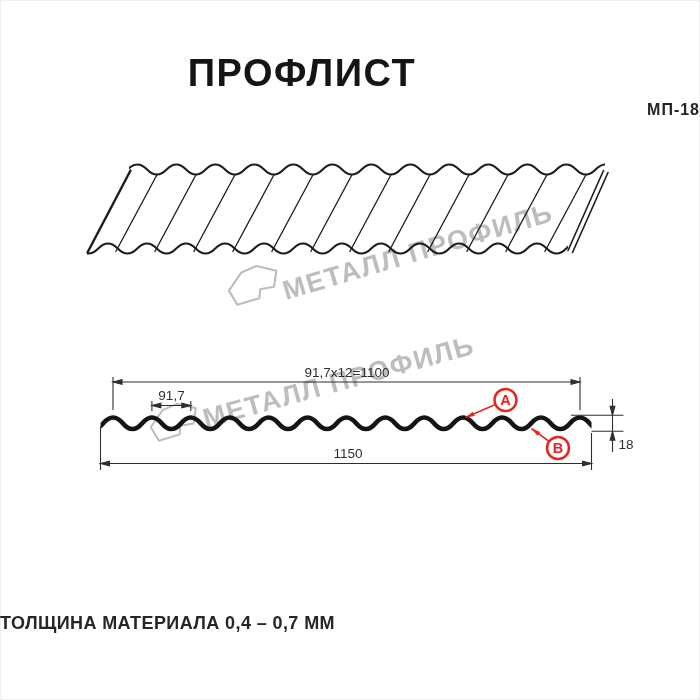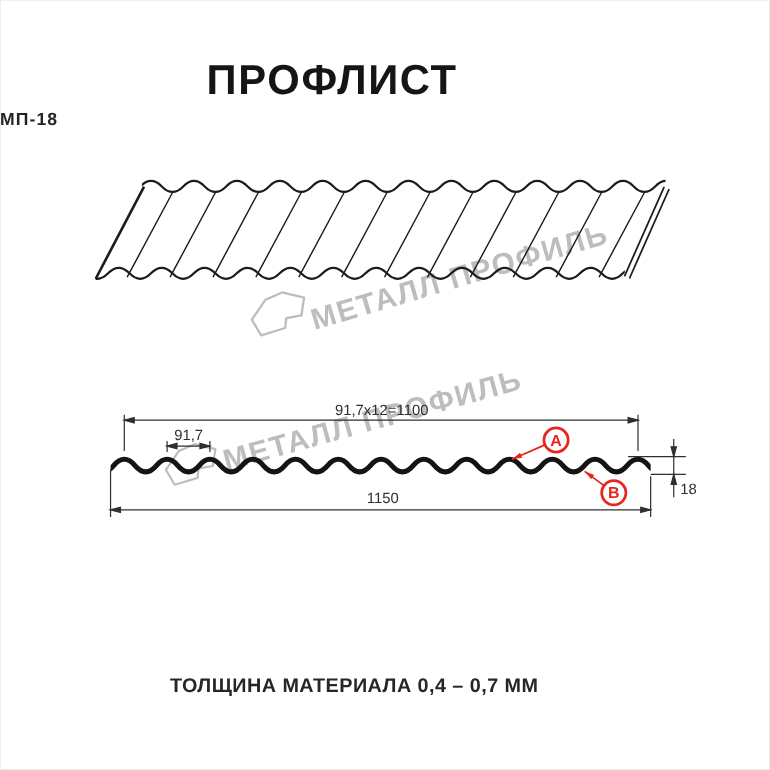--- a/index.html
+++ b/index.html
@@ -6,25 +6,25 @@
   body{
     width:700px;height:700px;background:#ffffff;position:relative;overflow:hidden;
     font-family:"Liberation Sans", sans-serif;
   }
   .frame{position:absolute;inset:0;border:1px solid #f0f0f0;pointer-events:none;}
   .title{
     position:absolute;top:52px;left:0;width:604px;margin:0;text-align:center;
     font-size:38px;font-weight:bold;letter-spacing:1.5px;color:#151515;
   }
   .subtitle{
-    position:absolute;top:101px;left:0;width:700px;text-align:left;
+    position:absolute;top:101px;left:0;width:700px;text-align:right;
     font-size:16px;font-weight:bold;letter-spacing:1px;color:#242424;
   }
   .footer-note{
-    position:absolute;top:613px;left:0;width:644px;text-align:center;
+    position:absolute;top:613px;left:0;width:644px;text-align:left;
     font-size:18px;font-weight:bold;letter-spacing:.4px;color:#262626;
   }
   svg.diagram{position:absolute;left:0;top:0;}
 </style>
 </head>
 <body>
 
 <div class="frame"></div>
 
 <h1 class="title">ПРОФЛИСТ</h1>

